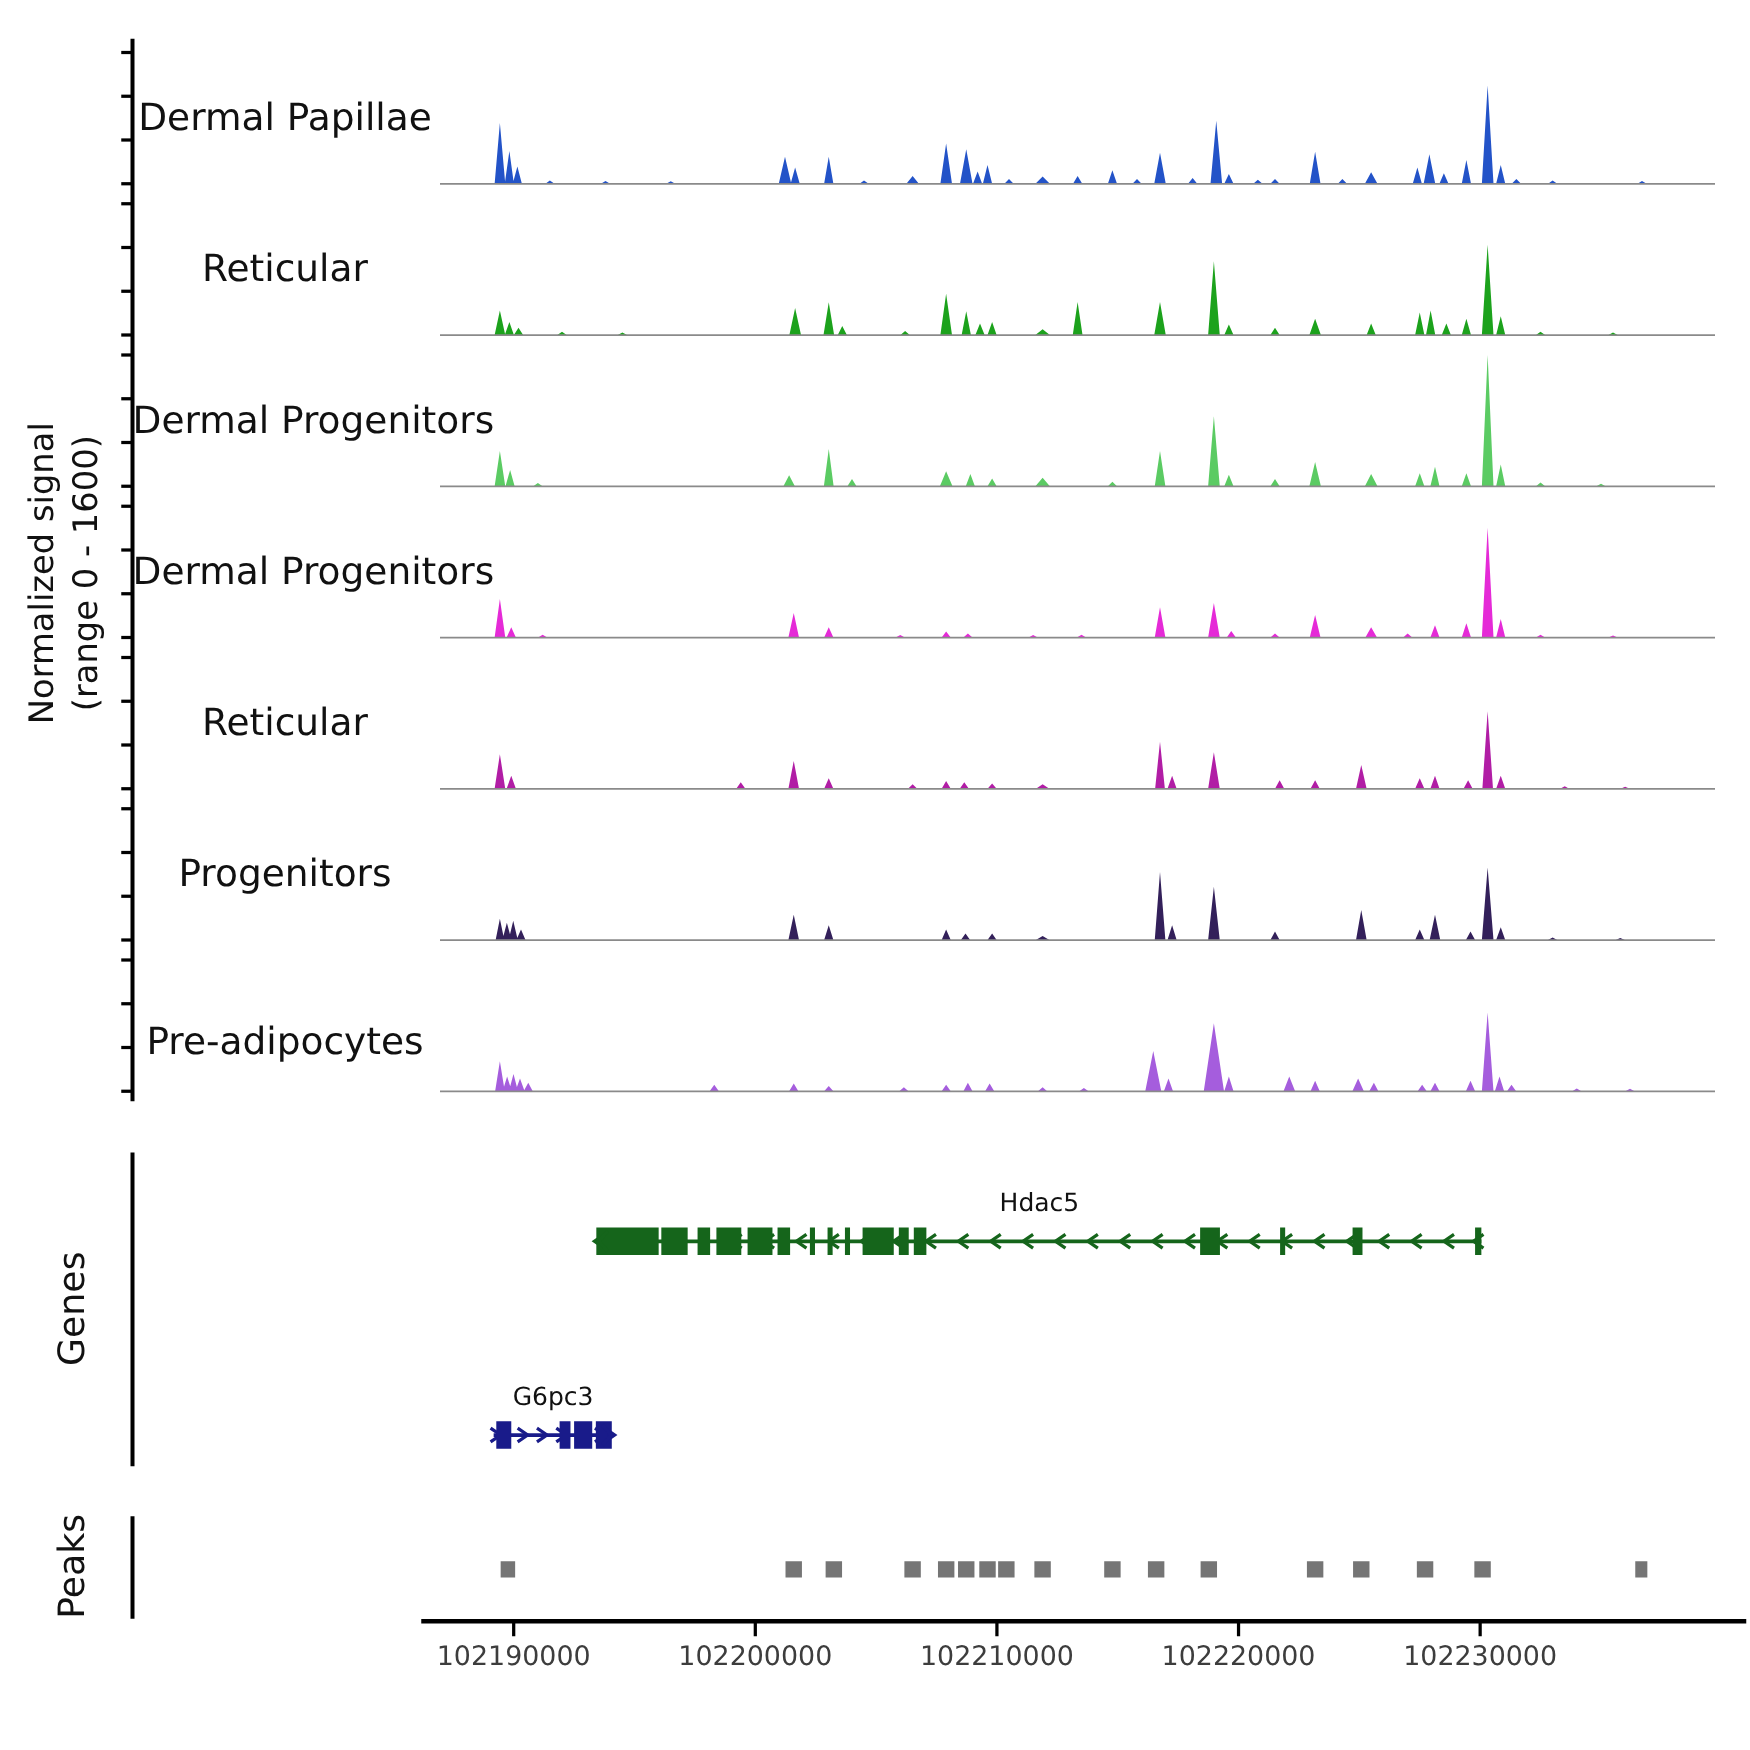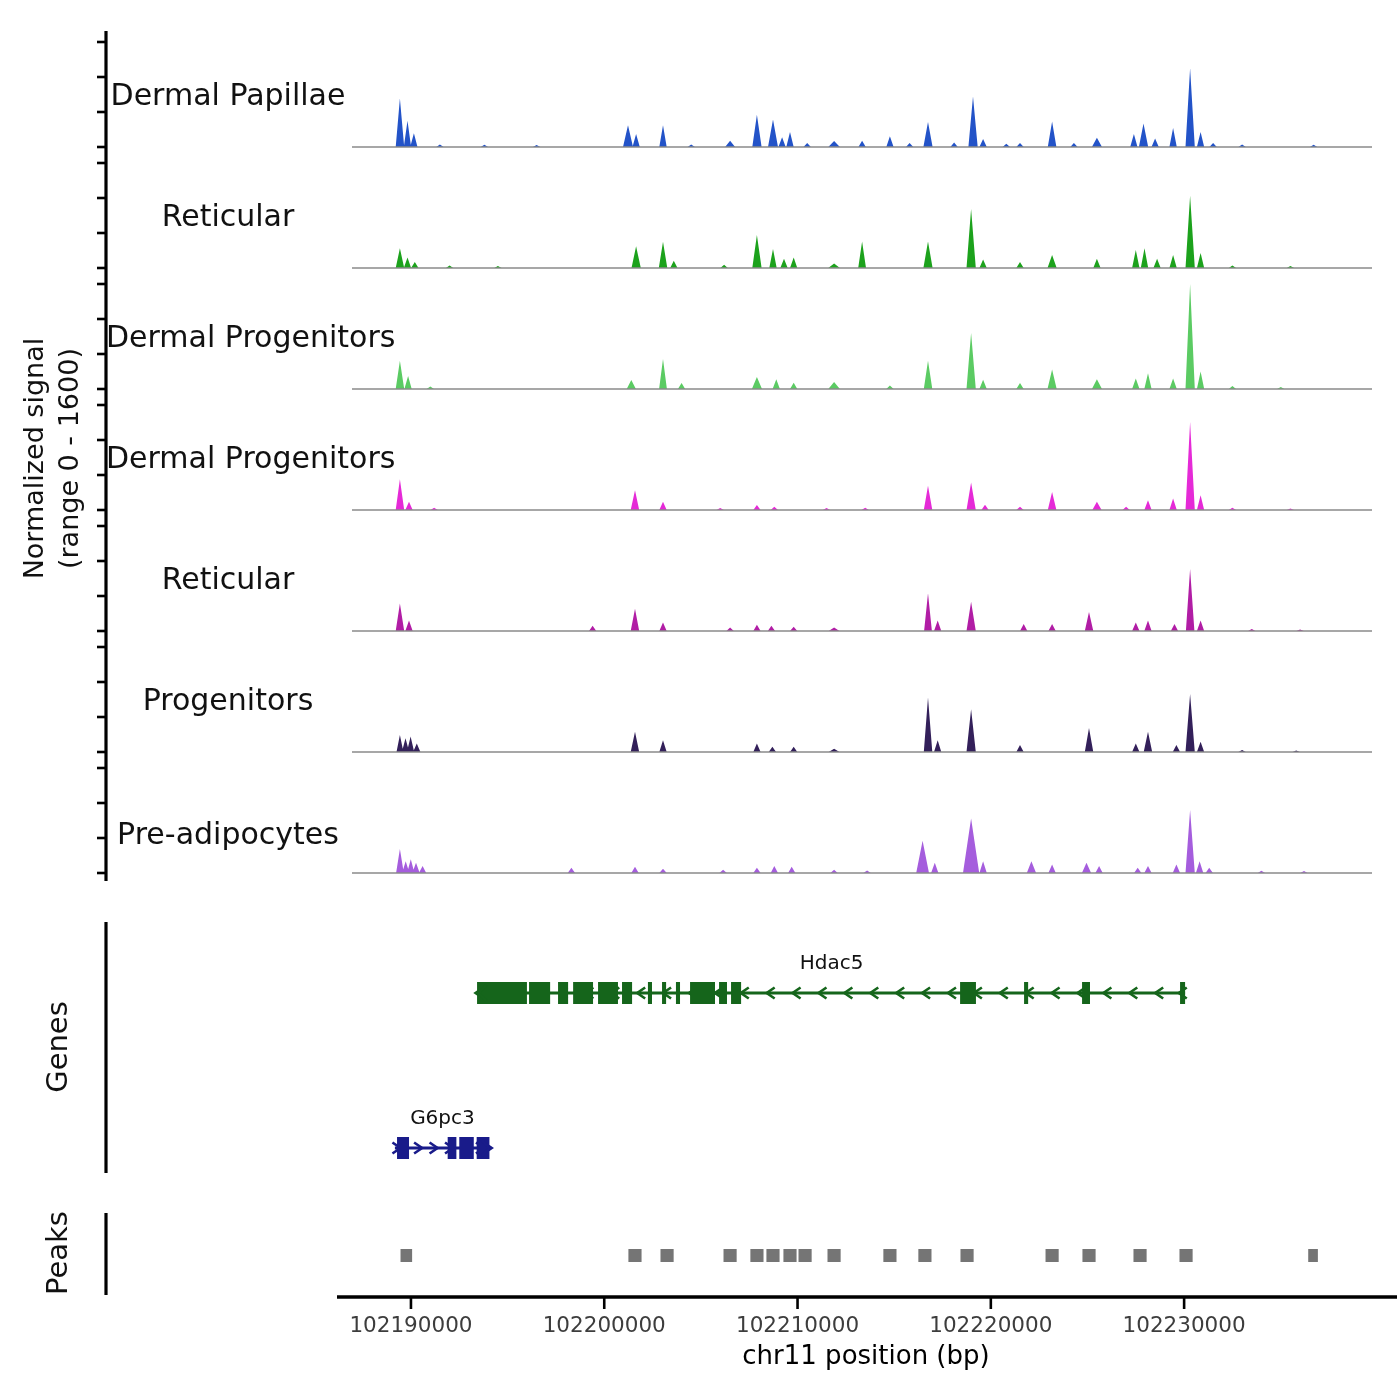--- a/index.html
+++ b/index.html
@@ -168,14 +168,13 @@
   <div class="tlab" style="top:198px">Reticular</div>
   <div class="tlab" style="top:319px">Dermal Progenitors</div>
   <div class="tlab" style="top:440px">Dermal Progenitors</div>
   <div class="tlab" style="top:561px">Reticular</div>
   <div class="tlab" style="top:682px">Progenitors</div>
   <div class="tlab" style="top:816px">Pre-adipocytes</div>
 
   <div class="rlab" style="top:1030px">Genes</div>
   <div class="rlab" style="top:1236px">Peaks</div>
 
-  <div class="xlab">chr11 position (bp)</div>
 </div>
 
 </body></html>

